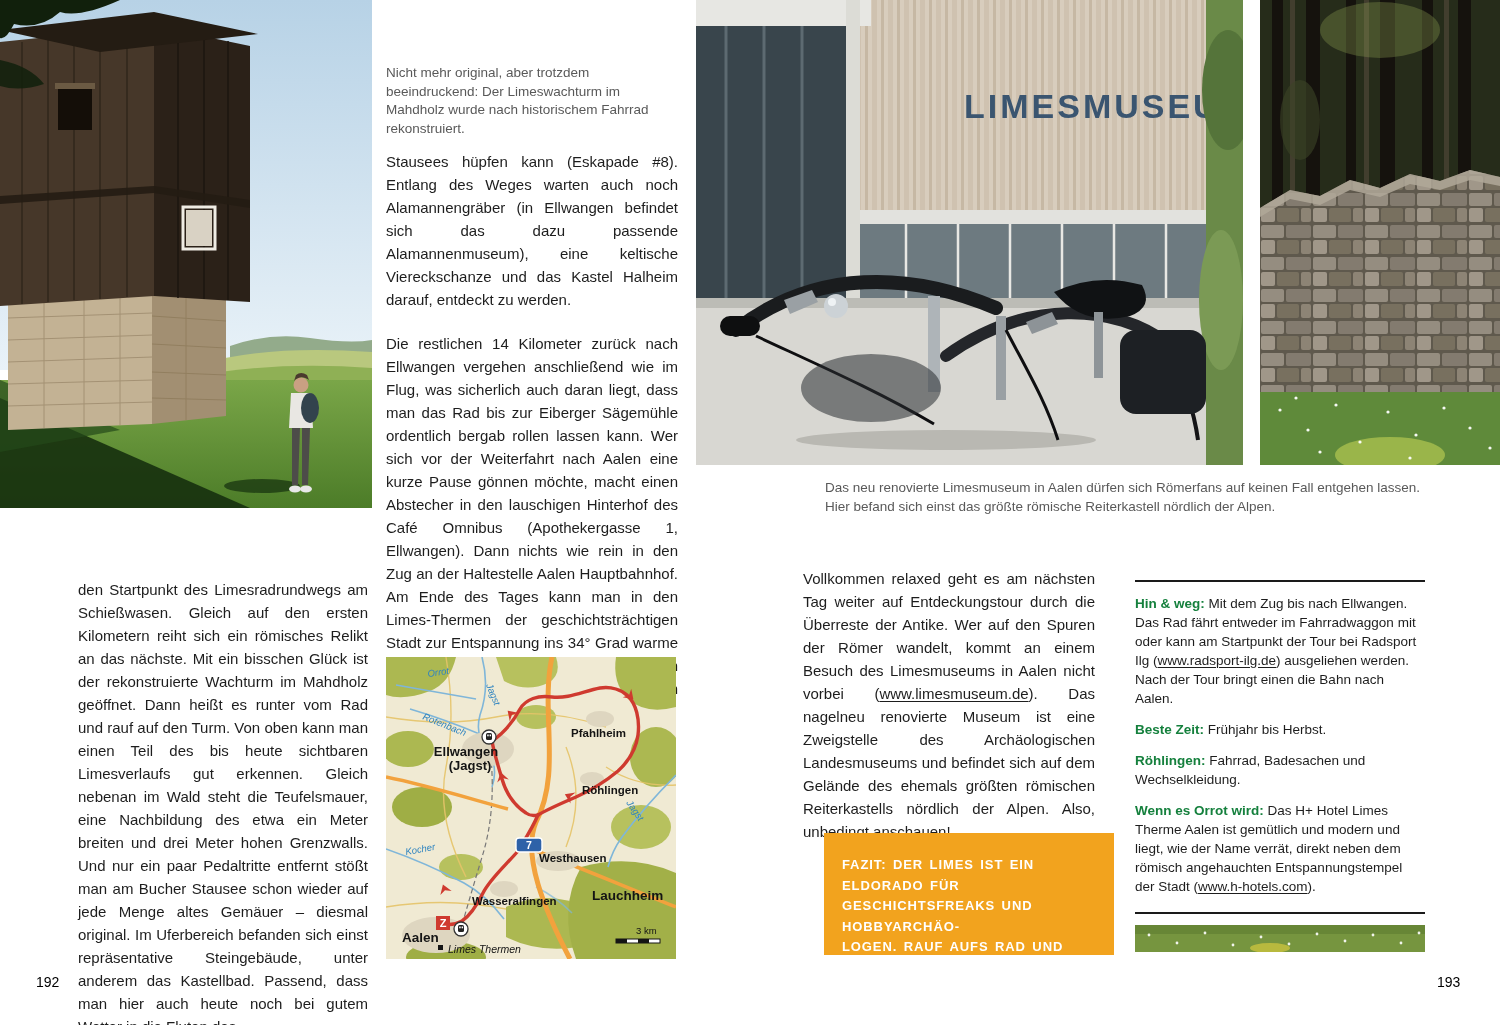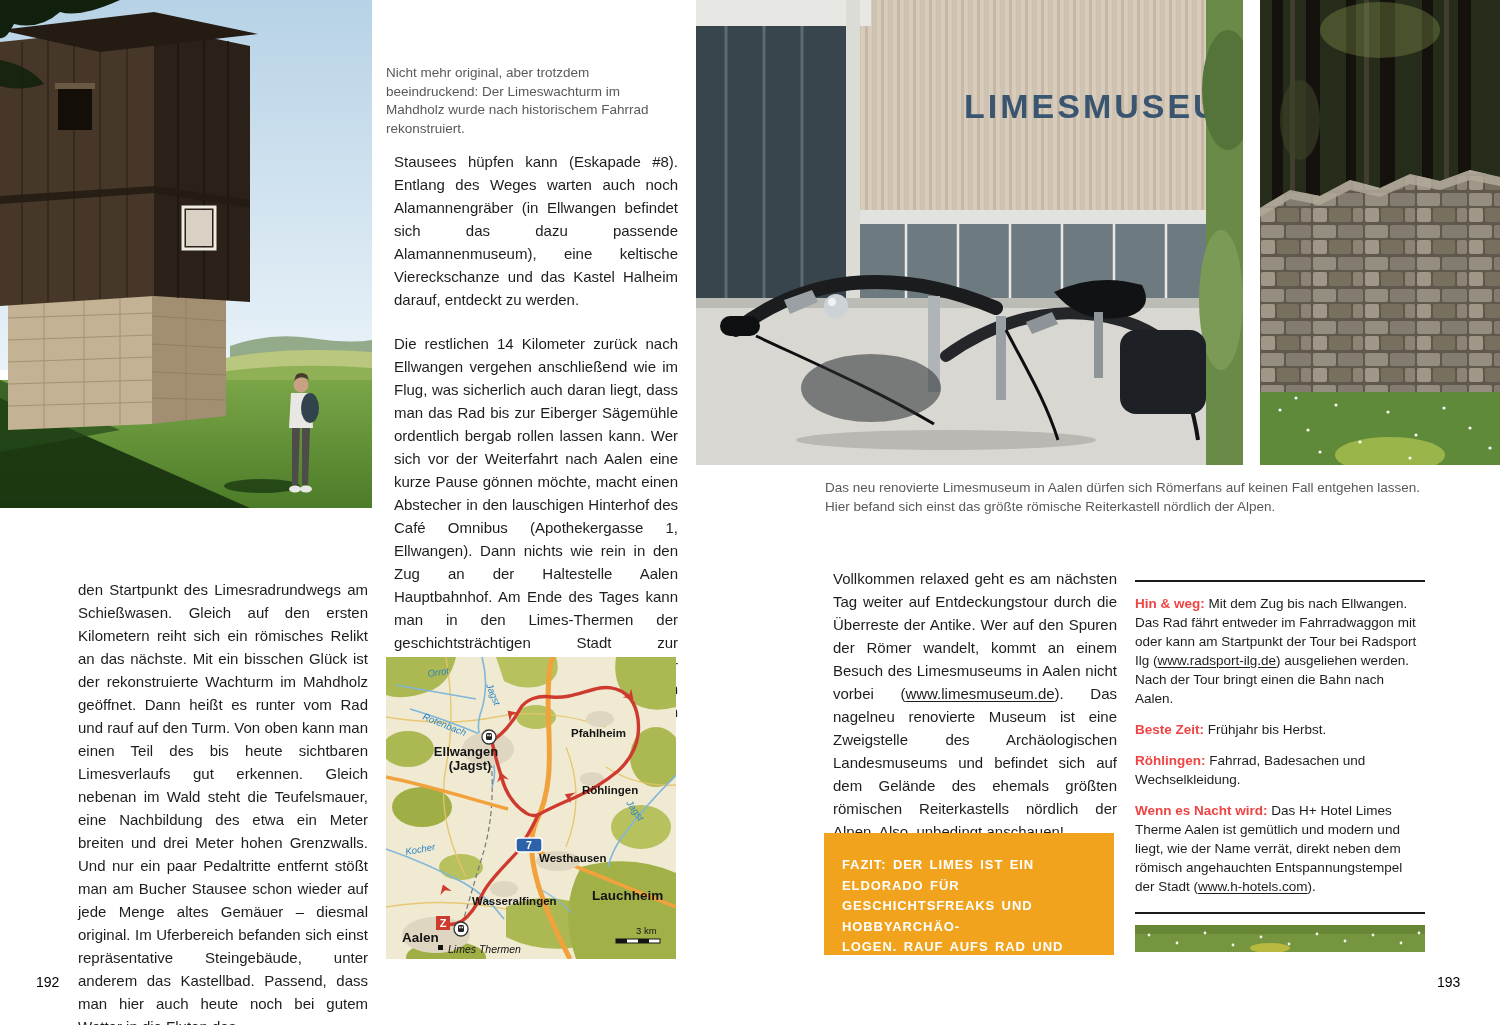--- a/index.html
+++ b/index.html
@@ -5,31 +5,31 @@
   html,body{margin:0;padding:0;background:#ffffff;}
   .spread{position:relative;width:1500px;height:1025px;background:#ffffff;overflow:hidden;
           font-family:"Liberation Sans","DejaVu Sans",sans-serif;color:#222;}
   .abs{position:absolute;}
   
   .photo{display:block;}
   
   .caption{font-size:13.5px;line-height:18.5px;color:#595959;}
   
   .bodycol{font-size:15px;line-height:23px;text-align:justify;color:#1d1d1d;}
-  .bodycol p{margin:0 0 21px 8px;}
+  .bodycol p{margin:0 0 21px 0;}
   .linklike{text-decoration:underline;text-underline-offset:2px;}
   
   .fazit{background:#F2A31E;color:#ffffff;font-weight:bold;font-size:13px;
          letter-spacing:0.9px;word-spacing:2px;line-height:20.5px;
          padding:22px 18px;box-sizing:border-box;white-space:pre-line;}
   
   .sidebar{font-size:13.5px;line-height:19px;color:#1d1d1d;}
   .sidebar .rule{border:0;border-top:2px solid #1a1a1a;margin:0;}
   .sidebar .entry{margin:12px 0 0 0;}
-  .sidebar .lbl{color:#ef4444;font-weight:bold;}
+  .sidebar .lbl{color:#15803d;font-weight:bold;}
   .pagenum{font-size:14px;color:#000000;}
   svg text{font-family:"Liberation Sans","DejaVu Sans",sans-serif;}
 </style>
 </head>
 <body>
 
 <div class="spread">
 
   <svg class="abs photo" style="left:0;top:0" width="372" height="508" viewBox="0 0 372 508">
     <defs>
@@ -346,21 +346,21 @@
         <circle cx="210" cy="428" r="1.6"></circle>
         <circle cx="230" cy="448" r="1.6"></circle>
       <circle cx="60" cy="452" r="1.6"></circle>
         <circle cx="150" cy="458" r="1.6"></circle>
         <circle cx="36" cy="398" r="1.6"></circle>
     </g>
   </svg>
 
   <div class="abs caption" style="left:825px;top:479px;width:612px">Das neu renovierte Limesmuseum in Aalen dürfen sich Römerfans auf keinen Fall entgehen lassen. Hier befand sich einst das größte römische Reiterkastell nördlich der Alpen.</div>
 
-  <div class="abs bodycol" style="left:825px;top:567px;width:292px">
+  <div class="abs bodycol" style="left:803px;top:567px;width:292px">
     <p><span>Vollkommen relaxed geht es am nächsten Tag weiter auf Entdeckungstour durch die Überreste der Antike. Wer auf den Spuren der Römer wandelt, kommt an einem Besuch des Limesmuseums in Aalen nicht vorbei (</span><span class="linklike">www.limesmuseum.de</span><span>). Das nagelneu renovierte Museum ist eine Zweigstelle des Archäologischen Landesmuseums und befindet sich auf dem Gelände des ehemals größten römischen Reiterkastells nördlich der Alpen. Also, unbedingt anschauen!</span></p>
   </div>
 
   <div class="abs fazit" style="left:824px;top:833px;width:290px;height:122px">FAZIT: DER LIMES IST EIN ELDORADO FÜR
 GESCHICHTSFREAKS UND HOBBYARCHÄO-
 LOGEN. RAUF AUFS RAD UND REIN INS
 RÖMERERLEBNIS.</div>
 
   <div class="abs sidebar" style="left:1135px;top:580px;width:290px">
     <hr class="rule">
@@ -370,21 +370,21 @@
     </div>
     <div class="entry">
       <span class="lbl">Beste Zeit:</span>
       <span>Frühjahr bis Herbst.</span>
     </div>
     <div class="entry">
       <span class="lbl">Röhlingen:</span>
       <span>Fahrrad, Badesachen und Wechselkleidung.</span>
     </div>
     <div class="entry">
-      <span class="lbl">Wenn es Nacht wird:</span>
+      <span class="lbl">Wenn es Orrot wird:</span>
       <span>Das H+ Hotel Limes Therme Aalen ist gemütlich und modern und liegt, wie der Name verrät, direkt neben dem römisch angehauchten Entspannungstempel der Stadt (</span><span class="linklike">www.h-hotels.com</span><span>).</span>
     </div>
     <hr class="rule" style="margin-top:16px">
   </div>
 
   <svg class="abs photo" style="left:1135px;top:925px" width="290" height="27" viewBox="0 0 290 27">
     <rect width="290" height="27" fill="#76953f"></rect>
     <rect width="290" height="9" fill="#678636"></rect>
     <g fill="#ffffff" opacity="0.9">
       <circle cx="14" cy="10" r="1.4"></circle>

